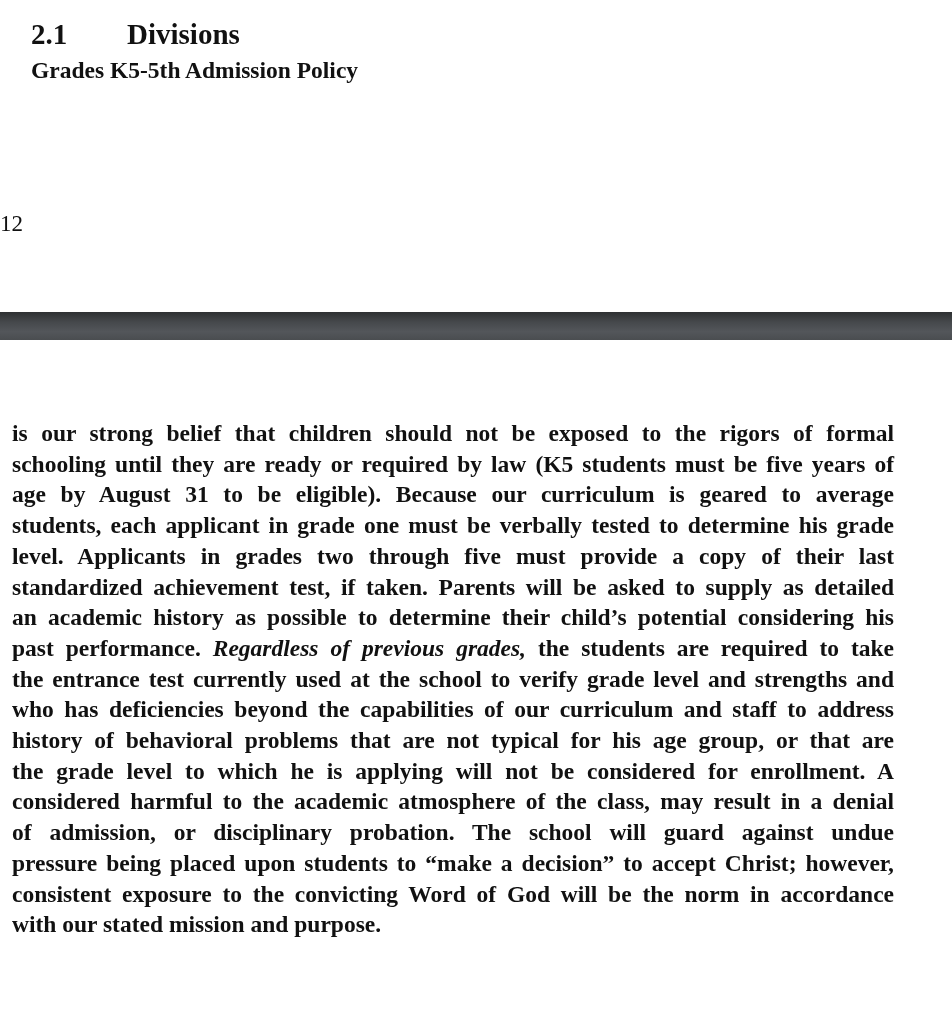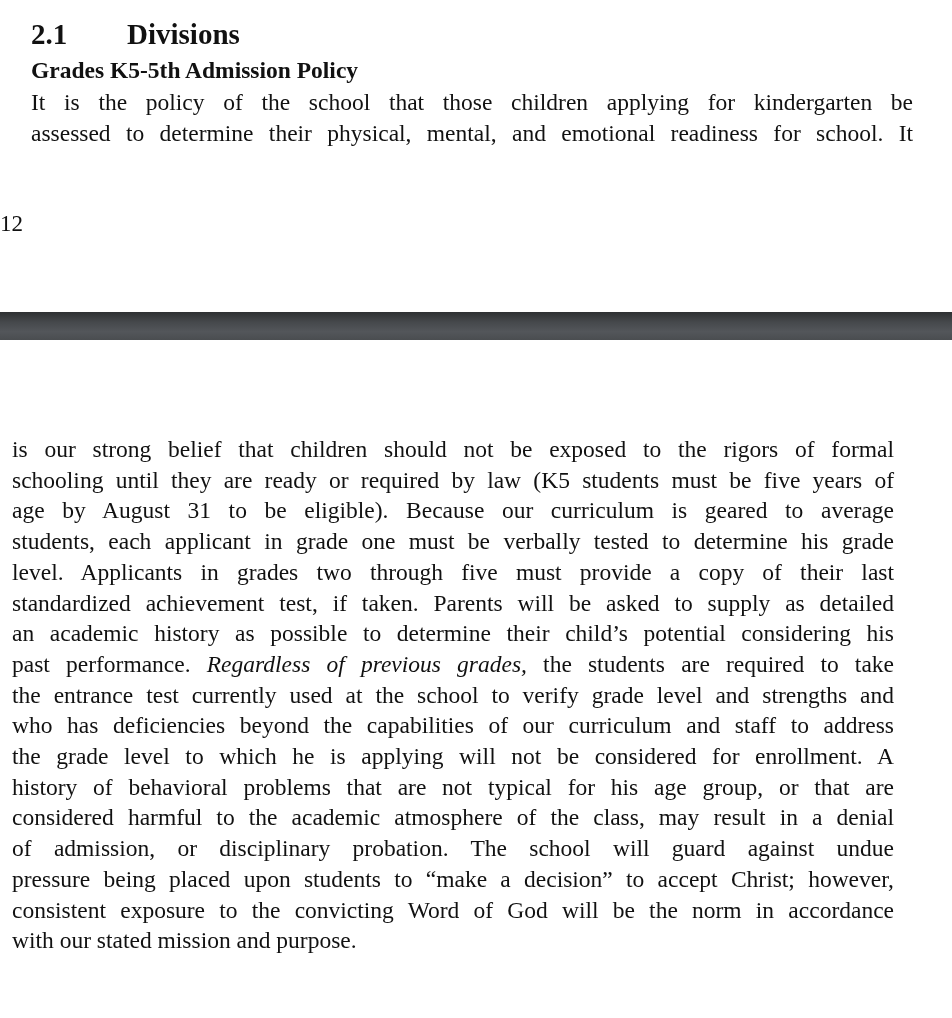--- a/index.html
+++ b/index.html
@@ -70,22 +70,23 @@
       padding: 0;
     }
     #page-top .body-lines {
       left: 31px;
       top: 87px;
       width: 882px;
       line-height: 31px;
     }
     #page-bottom .body-lines {
       left: 12px;
-      top: 94px;
+      top: 78px;
       width: 882px;
+      font-weight: bold;
     }
     .line {
       display: block;
       white-space: nowrap;
       text-align: justify;
       text-align-last: justify;
       height: inherit;
     }
     .line.last {
       text-align-last: left;
@@ -104,42 +105,38 @@
     }
   </style>
 </head>
 <body>
 
 <div class="page" id="page-top">
   <h1 class="section-heading">
     <span class="num">2.1</span><span>Divisions</span>
   </h1>
   <h2 class="sub-heading">Grades K5-5th Admission Policy</h2>
-  <div class="body-lines">
-    <span class="line">It is the policy of the school that those children applying for kindergarten be</span>
-    <span class="line">assessed to determine their physical, mental, and emotional readiness for school.  It</span>
-  </div>
   <div class="page-number">12</div>
 </div>
 
 <div class="page-gap"></div>
 
 <div class="page" id="page-bottom">
   <div class="body-lines">
     <span class="line">is our strong belief that children should not be exposed to the rigors of formal</span>
     <span class="line">schooling until they are ready or required by law (K5 students must be five years of</span>
     <span class="line">age by August 31 to be eligible).  Because our curriculum is geared to average</span>
     <span class="line">students, each applicant in grade one must be verbally tested to determine his grade</span>
     <span class="line">level.  Applicants in grades two through five must provide a copy of their last</span>
     <span class="line">standardized achievement test, if taken.  Parents will be asked to supply as detailed</span>
     <span class="line">an academic history as possible to determine their child’s potential considering his</span>
     <span class="line"><span>past performance.  </span><em>Regardless of previous grades,</em><span> the students are required to take</span></span>
     <span class="line">the entrance test currently used at the school to verify grade level and strengths and</span>
     <span class="line">who has deficiencies beyond the capabilities of our curriculum and staff to address</span>
+    <span class="line">history of behavioral problems that are not typical for his age group, or that are</span>
     <span class="line">the grade level to which he is applying will not be considered for enrollment.  A</span>
-    <span class="line">history of behavioral problems that are not typical for his age group, or that are</span>
     <span class="line">considered harmful to the academic atmosphere of the class, may result in a denial</span>
     <span class="line">of admission, or disciplinary probation.  The school will guard against undue</span>
     <span class="line">pressure being placed upon students to “make a decision” to accept Christ; however,</span>
     <span class="line">consistent exposure to the convicting Word of God will be the norm in accordance</span>
     <span class="line last">with our stated mission and purpose.</span>
   </div>
 </div>
 
 </body></html>

